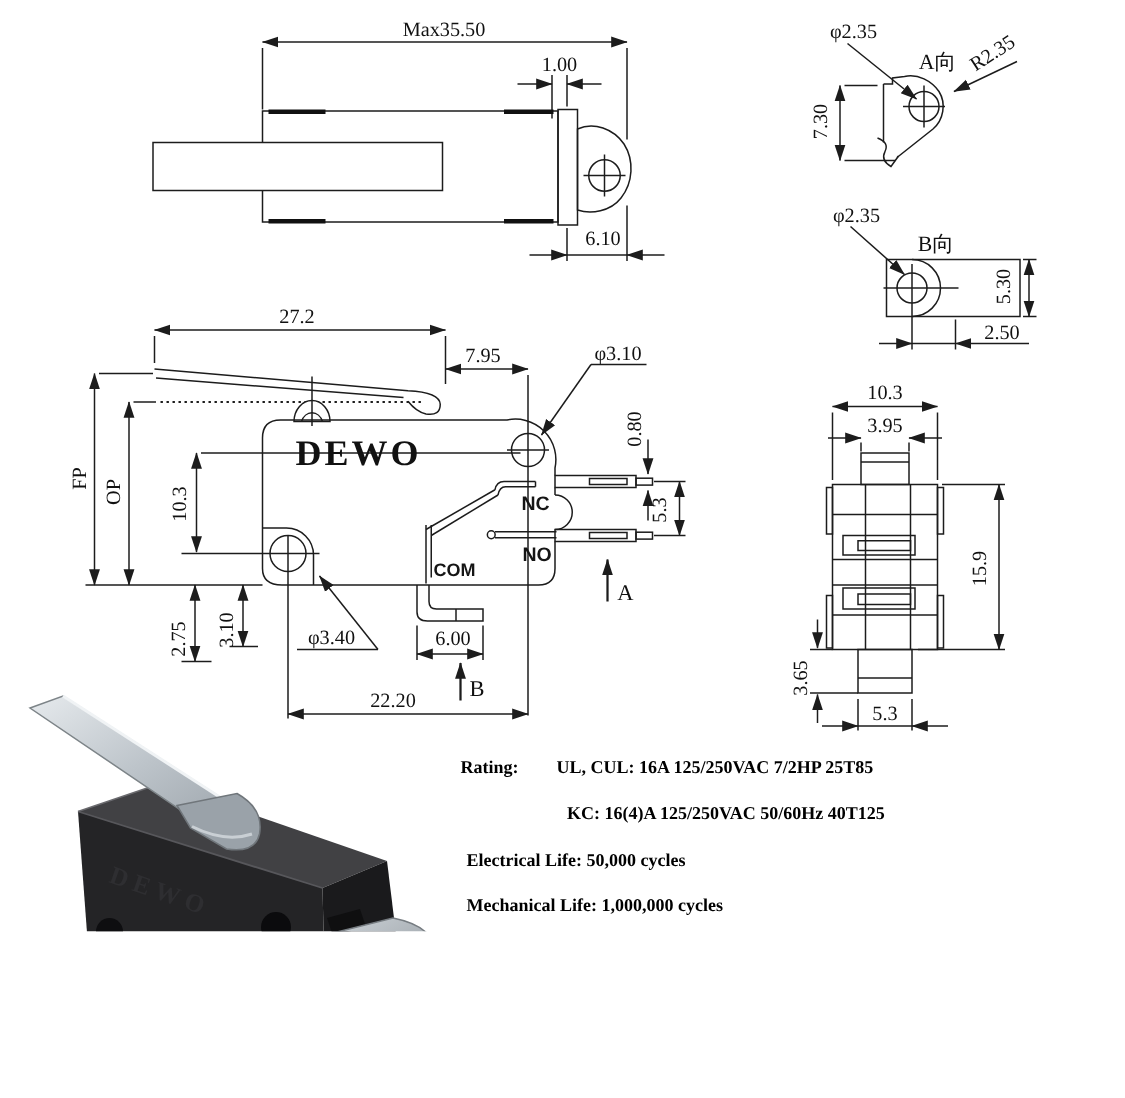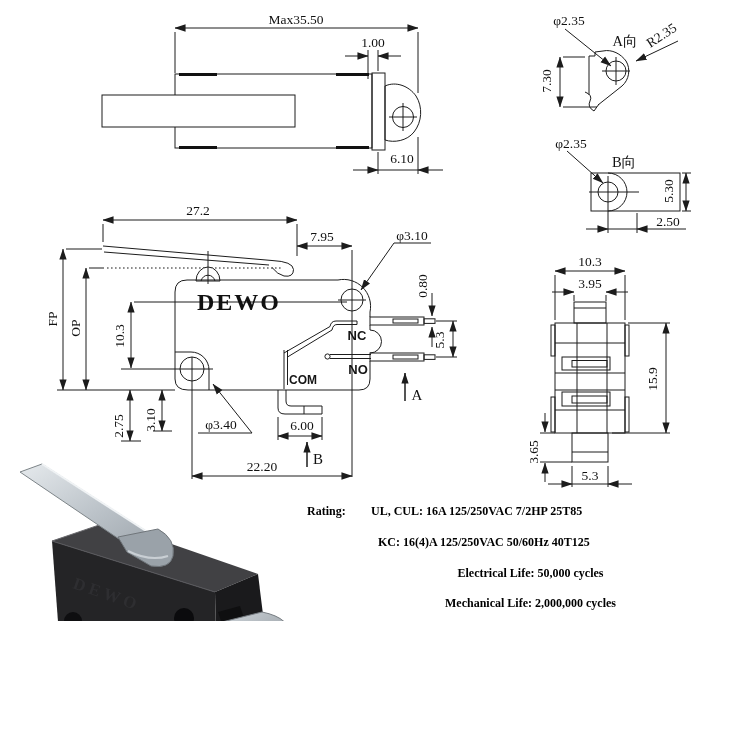--- a/index.html
+++ b/index.html
@@ -20,21 +20,21 @@
   text.term{font-family:"Liberation Sans",sans-serif;font-weight:bold;font-size:13px;fill:#151515;text-anchor:middle;}
   text.term2{font-family:"Liberation Sans",sans-serif;font-weight:bold;font-size:12px;fill:#151515;text-anchor:middle;}
   text.emboss{font-family:"Liberation Serif",serif;font-weight:bold;font-size:17px;letter-spacing:4px;fill:#2e2e31;}
   
   .specs{position:absolute;left:307px;top:496px;width:443px;color:#000;
          font-size:12px;font-weight:600;line-height:30.8px;}
   .spec-line{white-space:pre;}
   .spec-row1{display:flex;}
   .spec-row1 .rl{width:64px;flex:none;}
   .indent{padding-left:71px;}
-  .small-indent{padding-left:4px;text-align:center;}
+  .small-indent{padding-left:4px;}
 </style>
 </head>
 <body>
 
 <div id="stage">
 
 <svg id="drawing-svg" width="750" height="732" viewBox="0 0 750 732">
   <defs>
     <marker id="ar" viewBox="0 0 10 8" refX="9.6" refY="4" markerWidth="11" markerHeight="8.8" orient="auto-start-reverse" markerUnits="userSpaceOnUse">
       <path d="M10,4 L0,0.7 L0,7.3 Z" fill="#1c1c1c"></path>
@@ -326,16 +326,16 @@
   </g>
 </svg>
 
   <div class="specs">
     <div class="spec-line spec-row1">
       <span class="rl">Rating:</span>
       <span>UL, CUL: 16A 125/250VAC 7/2HP 25T85</span>
     </div>
     <div class="spec-line indent">KC: 16(4)A 125/250VAC 50/60Hz 40T125</div>
     <div class="spec-line small-indent">Electrical Life: 50,000 cycles</div>
-    <div class="spec-line small-indent">Mechanical Life: 2,000,000 cycles</div>
+    <div class="spec-line small-indent">Mechanical Life: 1,000,000 cycles</div>
   </div>
 
 </div>
 
 </body></html>

